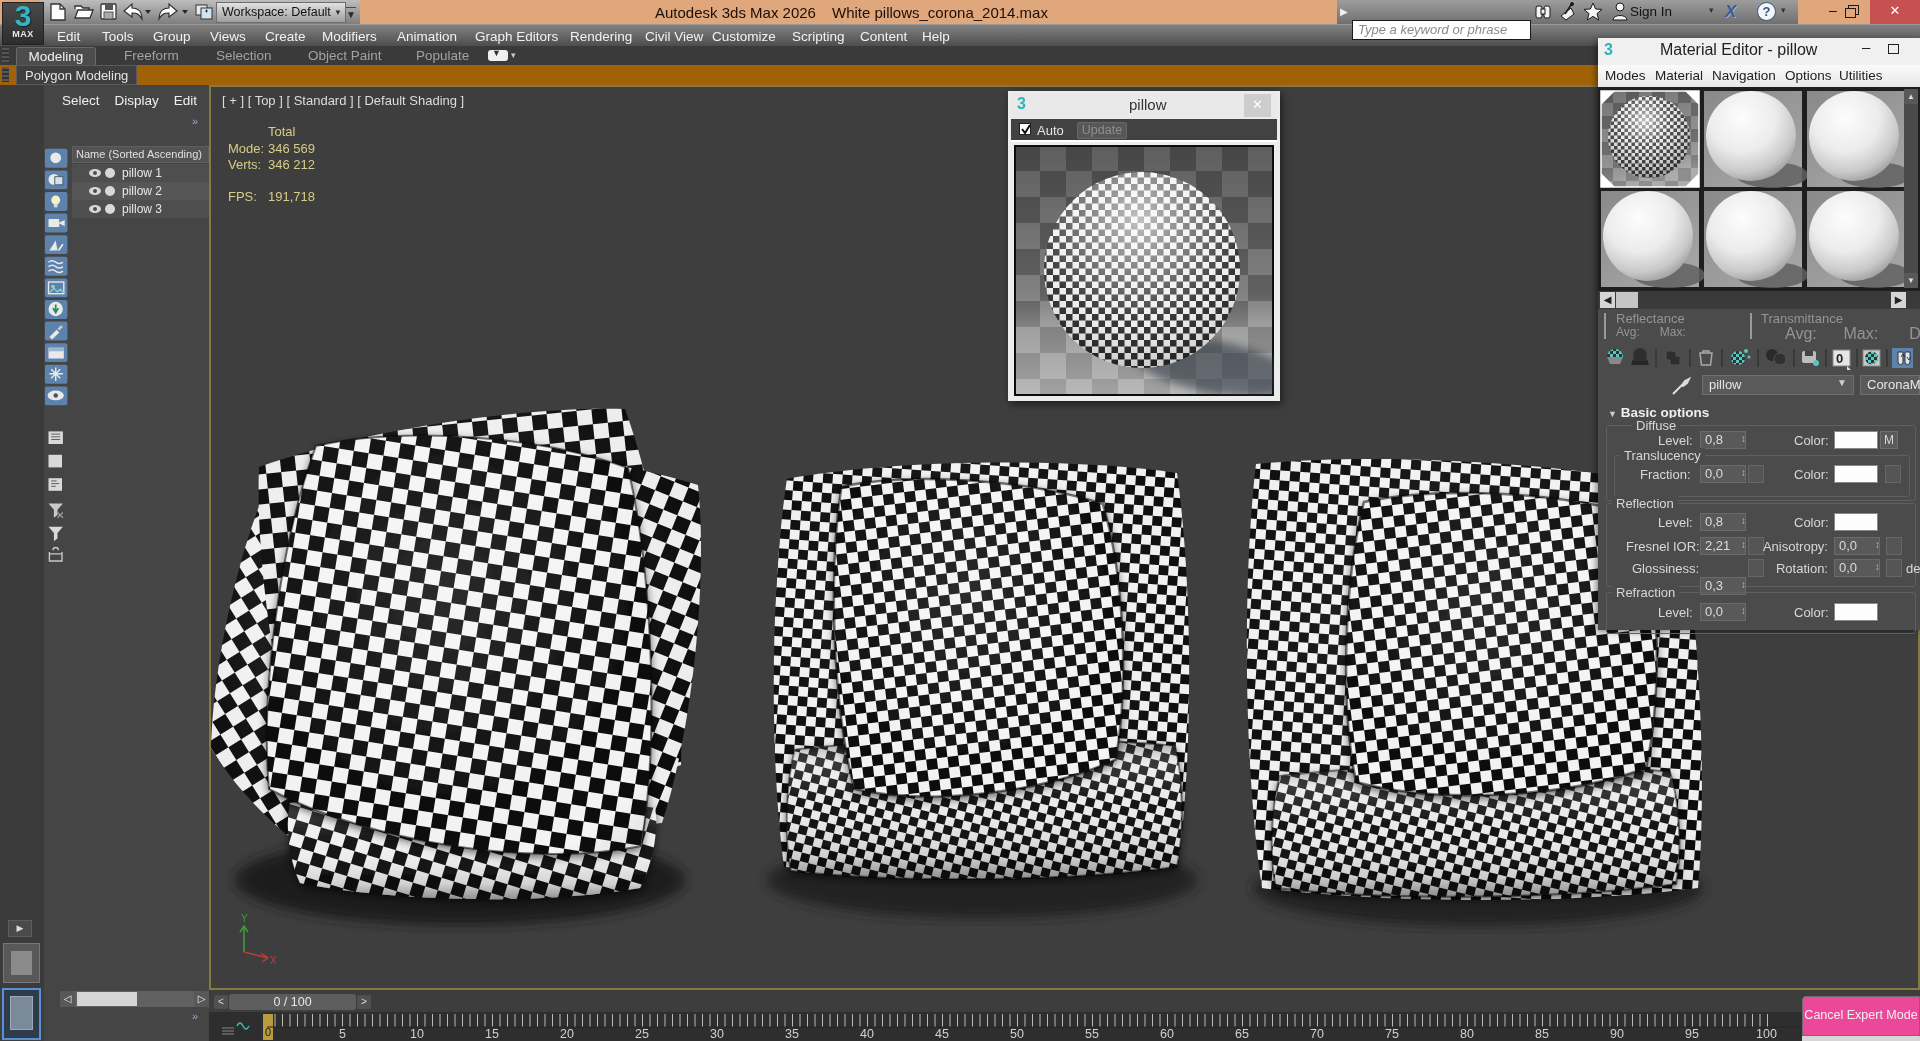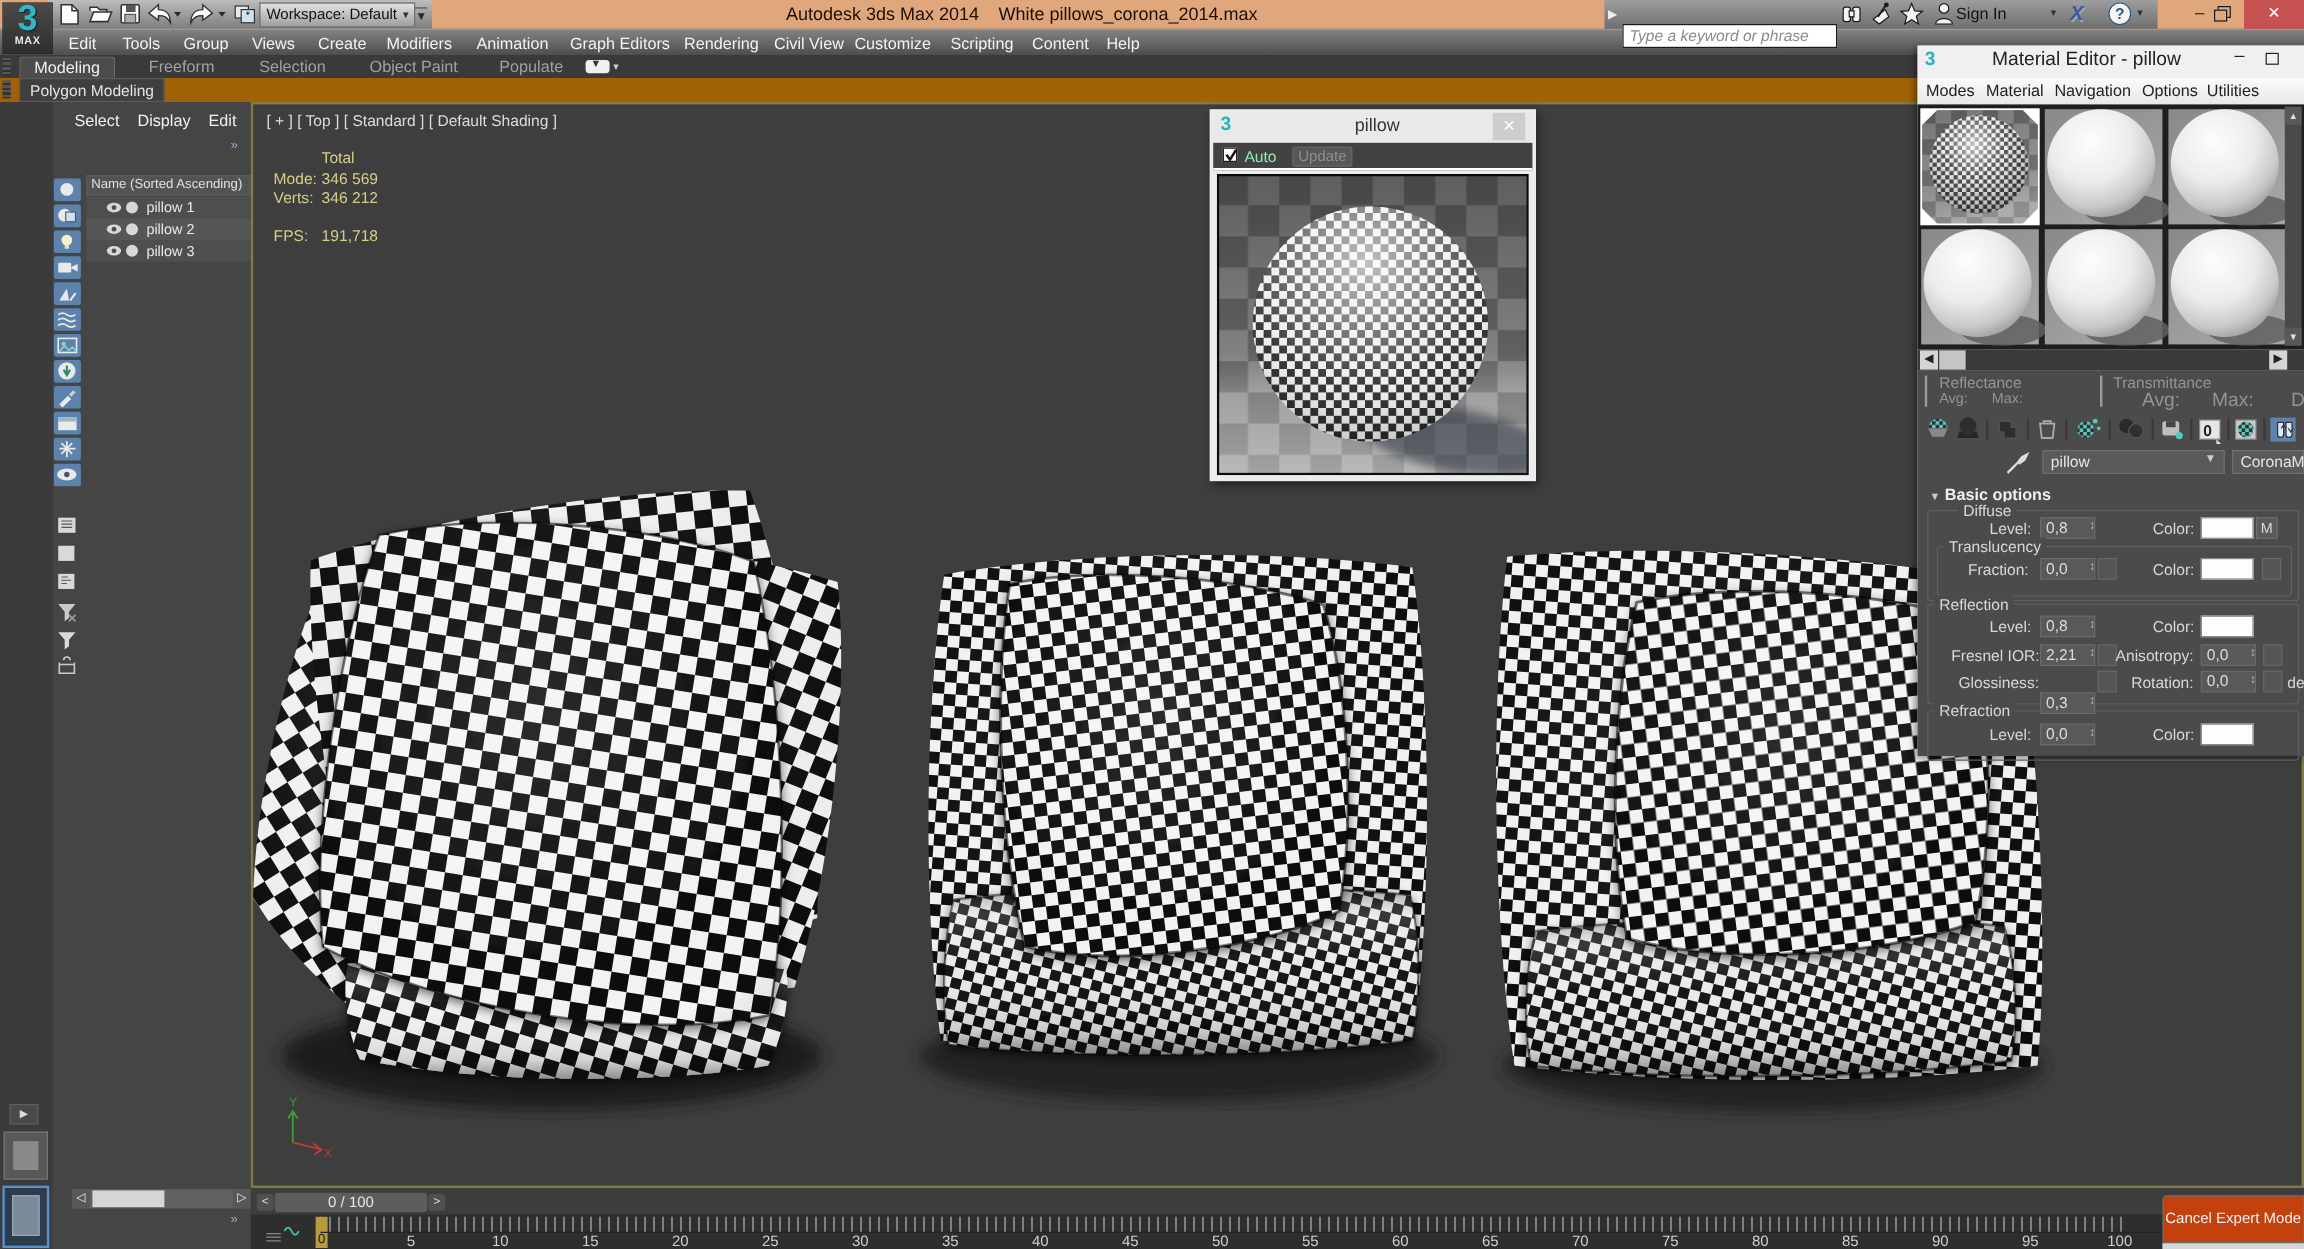--- a/index.html
+++ b/index.html
@@ -14,31 +14,31 @@
 .rtab{position:absolute;top:1px;height:18px;padding:1px 12px;font-size:13.5px;color:#a2a2a2;}
 #infocenter{left:1337px;top:0;width:461px;height:24px;background:linear-gradient(#9d9d9d,#6f6f6f);}
 #winbtns{left:1798px;top:0;width:122px;height:24px;}
 #leftstrip{left:0;top:85px;width:44px;height:905px;background:#3b3b3b;}
 #scenex{left:44px;top:85px;width:165px;height:956px;background:#454545;}
 #viewport{left:209px;top:85px;width:1711px;height:905px;background:#3e3e3e;border:2px solid #827b42;}
 #vplabel{left:222px;top:93px;color:#dcdcdc;font-size:13px;}
 .stats{position:absolute;color:#d6cd86;font-size:13px;}
 #timeline1{left:209px;top:990px;width:1711px;height:22px;background:#3d3d3d;}
 #ruler{left:209px;top:1012px;width:1711px;height:29px;background:#2e2e2e;}
-#cancelbtn{left:1802px;top:996px;width:118px;height:40px;background:#c2410c;border:1px solid #6e6e6e;border-radius:4px 0 0 0;color:#efefef;font-size:12.5px;text-align:center;line-height:36px;z-index:5;white-space:nowrap;}
+#cancelbtn{left:1802px;top:996px;width:118px;height:40px;background:#ec4899;border:1px solid #6e6e6e;border-radius:4px 0 0 0;color:#efefef;font-size:12.5px;text-align:center;line-height:36px;z-index:5;white-space:nowrap;}
 #pwin{left:1008px;top:91px;width:272px;height:310px;background:#ececec;box-shadow:2px 3px 8px rgba(0,0,0,.55);z-index:10;}
 #mewin{left:1598px;top:38px;width:322px;height:592px;background:#f0f0f0;box-shadow:-2px 2px 6px rgba(0,0,0,.45);z-index:11;}
 .fld{width:46px;height:18px;background:#595959;border:1px solid #6a6a6a;color:#dcdcdc;font-size:13px;padding:0px 4px;}
 .fld::after{content:"\2195";position:absolute;right:-1px;top:1px;font-size:10px;color:#bbb;}
 .sw{width:44px;height:18px;background:#fdfdfd;border:1px solid #888;}
 .mapbtn{width:16px;height:18px;background:#555;border:1px solid #666;}
 </style></head>
 <body>
 <div class="abs" id="titlebar"></div>
-<div class="abs" style="left:655px;top:4px;font-size:15px;color:#1c0f08;">Autodesk 3ds Max 2014</div>
+<div class="abs" style="left:655px;top:4px;font-size:15px;color:#1c0f08;">Autodesk 3ds Max 2026</div>
 <div class="abs" style="left:832px;top:4px;font-size:15px;color:#1c0f08;">White pillows_corona_2014.max</div>
 <div class="abs" id="qat">
 <svg width="320" height="24">
 
   <path d="M11,4 h9 l5,5 v11 h-14 z" fill="#fdfdfd" stroke="#333" stroke-width="1.3"></path>
       <path d="M20,4 v5 h5" fill="none" stroke="#333" stroke-width="1.3"></path>
 
   <path d="M35,9 v-3 h6 l2,2 h6 v3" fill="#fdfdfd" stroke="#333" stroke-width="1.3"></path>
       <path d="M35,18 l3,-8 h15 l-3,8 z" fill="#fdfdfd" stroke="#333" stroke-width="1.3"></path>
 
@@ -606,21 +606,21 @@
 <div class="abs" style="left:3px;top:2px;width:266px;height:25px;background:#e9e9e9;">
   <span style="position:absolute;left:6px;top:2px;color:#2ab3be;font-size:16px;font-weight:bold;">3</span>
   <span style="position:absolute;left:118px;top:3px;color:#333;font-size:15px;">pillow</span>
   <span style="position:absolute;right:6px;top:1px;width:27px;height:23px;background:#cdcdcd;color:#fff;font-size:13px;text-align:center;line-height:22px;">✕</span>
 </div>
 <div class="abs" style="left:3px;top:28px;width:266px;height:23px;background:#424242;border-bottom:2px solid #fff;">
   <span style="position:absolute;left:8px;top:4px;width:12px;height:12px;background:#fdfdfd;border:1px solid #222;"></span>
   <svg style="position:absolute;left:9px;top:5px;" width="12" height="11">
         <path d="M2,5 l3,4 l5,-8" stroke="#111" stroke-width="2" fill="none"></path>
       </svg>
-  <span style="position:absolute;left:26px;top:4px;color:#86efac;font-size:13px;">Auto</span>
+  <span style="position:absolute;left:26px;top:4px;color:#e5e5e5;font-size:13px;">Auto</span>
   <span style="position:absolute;left:66px;top:3px;width:50px;height:17px;background:#575757;border:1px solid #686868;border-radius:2px;color:#8e8e8e;font-size:12.5px;text-align:center;">Update</span>
 </div>
 <svg class="abs" style="left:6px;top:54px;" width="260" height="251">
  <defs>
   <pattern id="bigck" width="52" height="52" patternUnits="userSpaceOnUse">
           <rect width="52" height="52" fill="#8e8e8e"></rect>
           <rect width="26" height="26" fill="#6a6a6a"></rect>
           <rect x="26" y="26" width="26" height="26" fill="#6a6a6a"></rect>
         </pattern>
   <pattern id="sphck" width="13" height="13" patternUnits="userSpaceOnUse">

